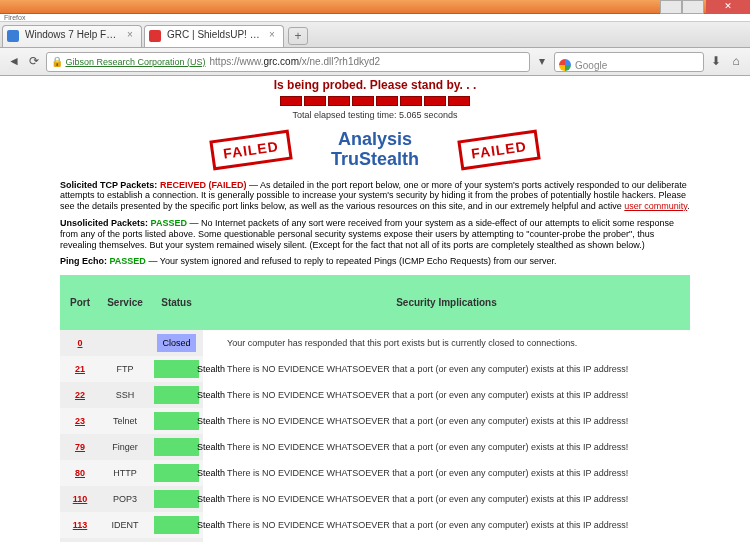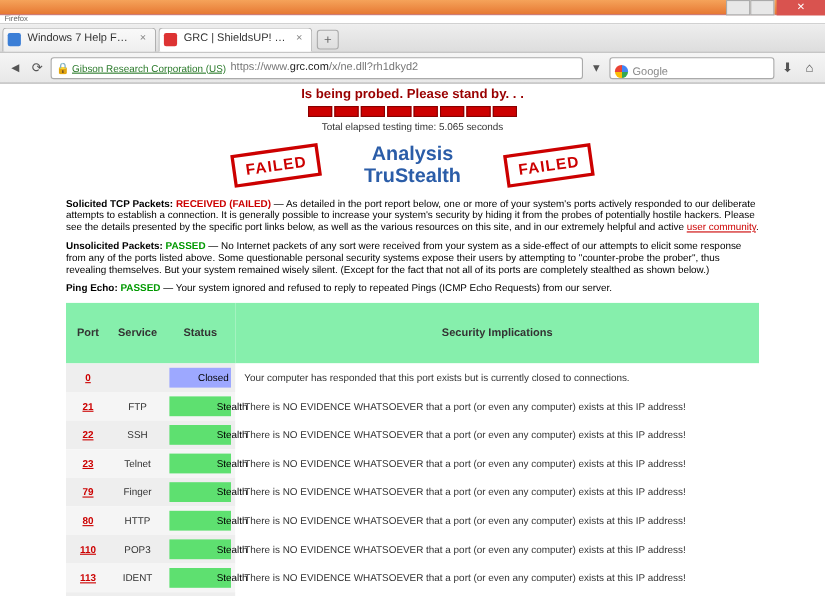--- a/index.html
+++ b/index.html
@@ -48,24 +48,24 @@
   .green { color: #090; font-weight: bold; }
   .link { color: #c00; text-decoration: underline; }
   
   table { width: 100%; border-collapse: collapse; margin-top: 8px; font-size: 9px; }
   th { background: #86efac; padding: 22px 4px; font-weight: bold; color: #333; text-align: center; font-size: 10px; }
   td { padding: 4px; text-align: center; }
   tr.row td { background: #eee; }
   tr.row:nth-child(even) td { background: #f5f5f5; }
   .port { color: #c00; font-weight: bold; text-decoration: underline; }
   .service { color: #333; }
-  .status { display: inline-block; width: 56px; padding: 4px 2px; font-size: 9px; color: #000; text-align: right; }
+  .status { display: inline-block; width: 39px; padding: 4px 2px; font-size: 9px; color: #000; }
   .closed { background: #9da8ff; }
   .stealth { background: #5ee070; padding-left: 43px; }
-  .impl { text-align: left; padding-left: 8px; color: #333; background: #fff !important; }
+  .impl { text-align: left; padding-left: 24px; color: #333; background: #fff !important; }
   td.cell-bg1 { background: #eee; }
   th.impl-h { text-align: center; }
 </style>
 </head>
 <body>
 
 <div class="window-top">
   <div class="window-close">✕</div>
   <div class="window-max"></div>
   <div class="window-min"></div>

